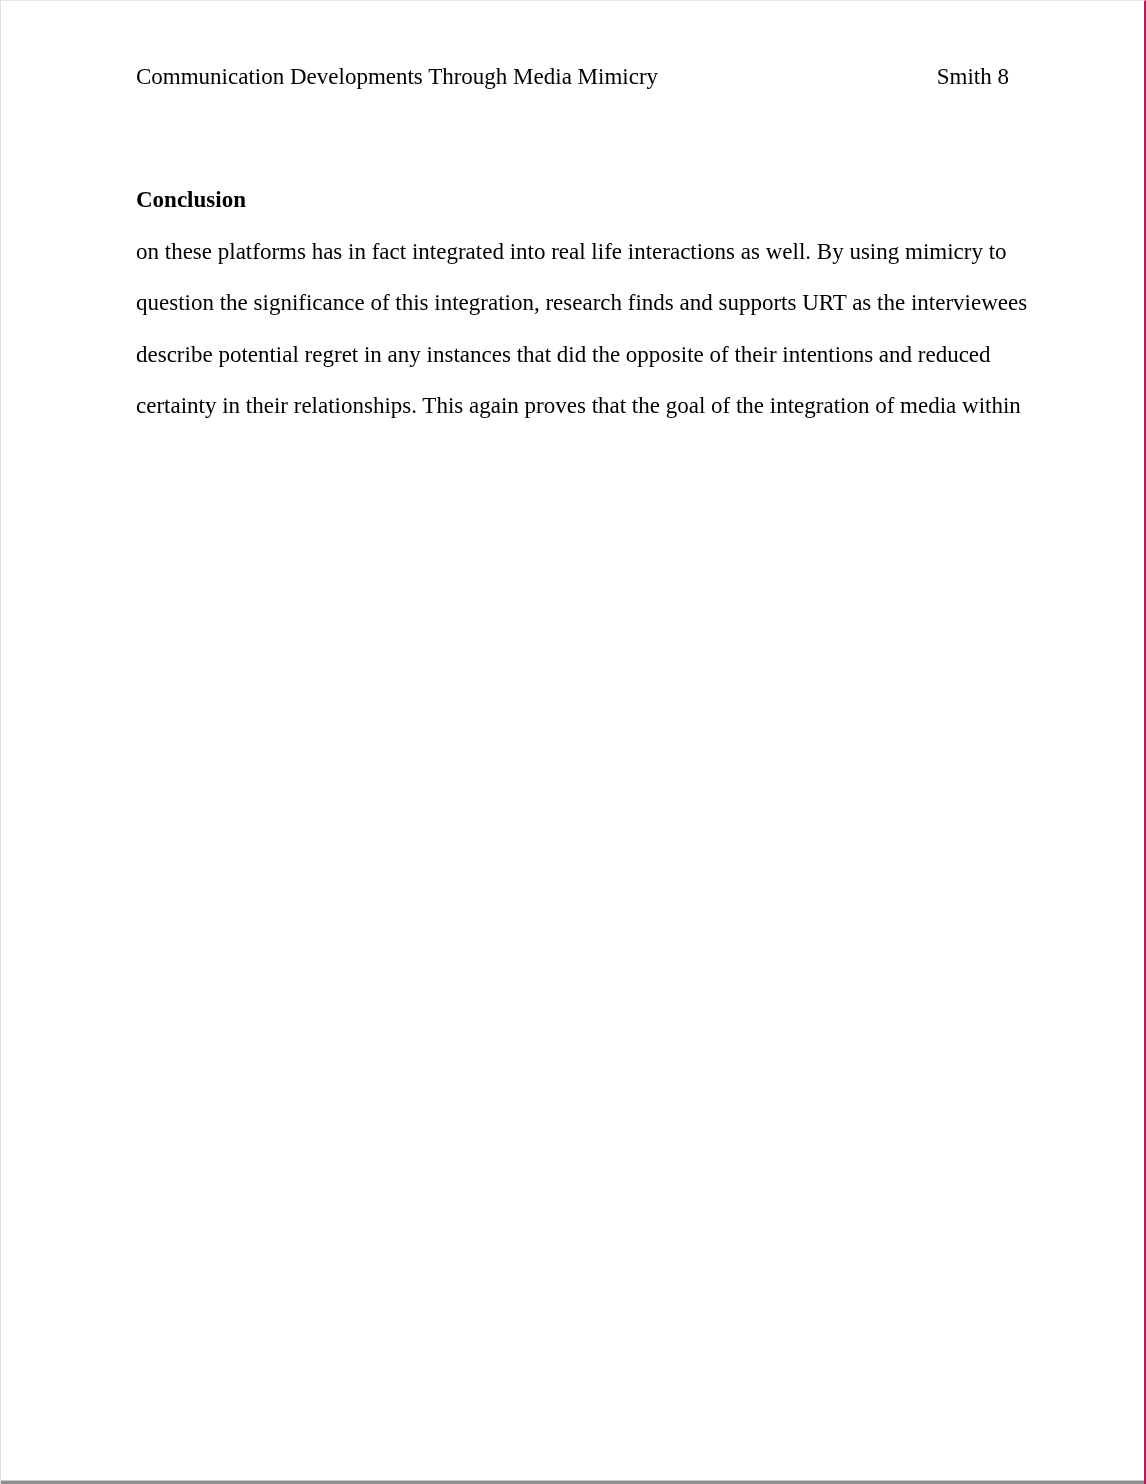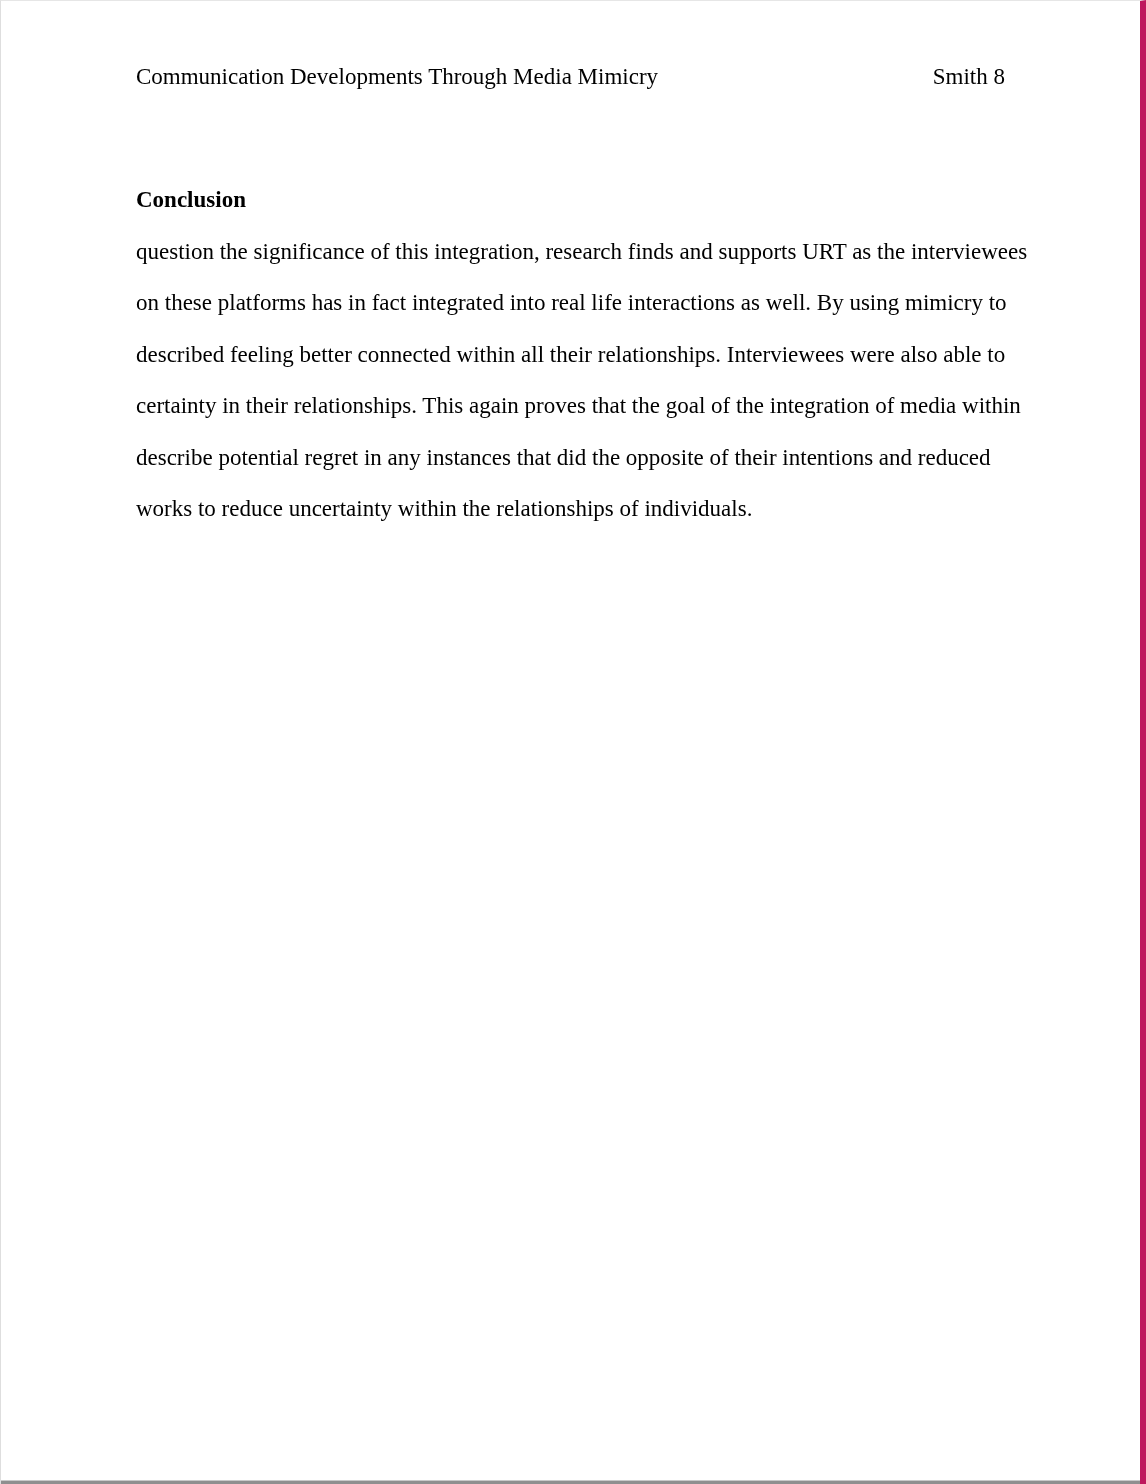--- a/index.html
+++ b/index.html
@@ -8,21 +8,21 @@
     background: #ffffff;
   }
   .page {
     position: relative;
     width: 1146px;
     height: 1484px;
     box-sizing: border-box;
     background: #ffffff;
     border-top: 1px solid #e6e6e6;
     border-left: 1px solid #dedede;
-    border-right: 6px solid #be185d;
+    border-right: 2px solid #be185d;
     overflow: hidden;
     font-family: "Liberation Serif", "DejaVu Serif", serif;
     color: #000000;
   }
   .running-header {
     margin: 0 135px;
     padding-top: 62px;
     display: flex;
     justify-content: space-between;
     align-items: baseline;
@@ -62,23 +62,21 @@
 
   <div class="running-header">
     <span>Communication Developments Through Media Mimicry</span>
     <span>Smith 8</span>
   </div>
 
   <div class="content">
     <div class="line heading">Conclusion</div>
 
     <div class="paragraph">
+      <div class="line">on these platforms has in fact integrated into real life interactions as well. By using mimicry to</div>
       <div class="line">question the significance of this integration, research finds and supports URT as the interviewees</div>
-      <div class="line">on these platforms has in fact integrated into real life interactions as well. By using mimicry to</div>
-      <div class="line">described feeling better connected within all their relationships. Interviewees were also able to</div>
+      <div class="line">describe potential regret in any instances that did the opposite of their intentions and reduced</div>
       <div class="line">certainty in their relationships. This again proves that the goal of the integration of media within</div>
-      <div class="line">describe potential regret in any instances that did the opposite of their intentions and reduced</div>
-      <div class="line">works to reduce uncertainty within the relationships of individuals.</div>
     </div>
   </div>
 
   <div class="page-bottom-edge"></div>
 </div>
 
 </body></html>

